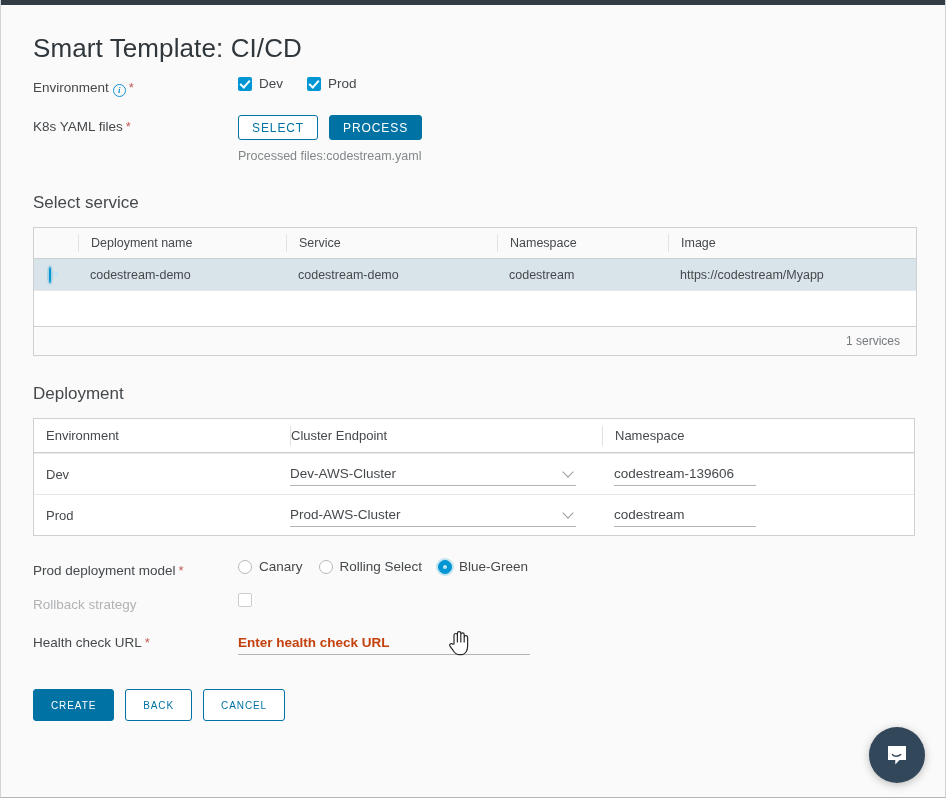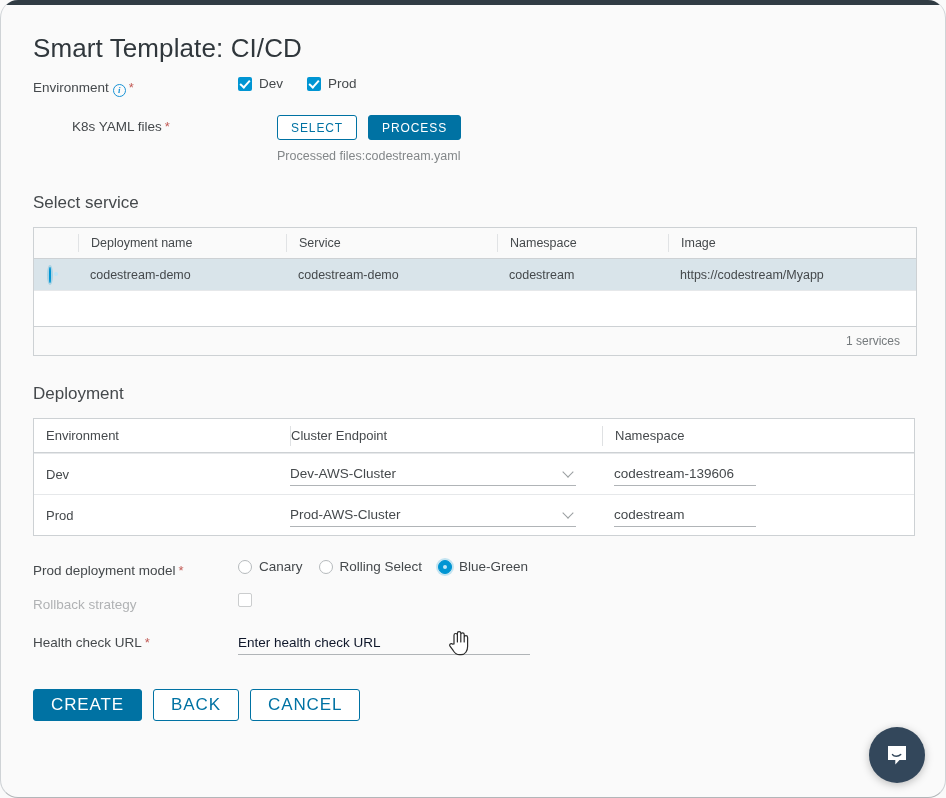--- a/index.html
+++ b/index.html
@@ -11,21 +11,20 @@
     overflow: hidden;
   }
   #app {
     position: relative;
     width: 946px; height: 798px;
     background: #fafafa;
     border-left: 1px solid #cfd3d6;
     border-right: 1px solid #cfd3d6;
     border-bottom: 1px solid #b2b6b9;
     overflow: hidden;
-    border-radius: 18px;
   }
   .topbar {
     position: absolute; top: 0; left: 0;
     width: 946px; height: 5px;
     background: #313c44;
   }
   .page {
     position: absolute;
     top: 5px; left: 0;
     width: 944px;
@@ -123,21 +122,21 @@
     background: #fff;
     border: 1px solid #0072a3;
     color: #0072a3;
     margin-right: 11px;
   }
   .btn.solid {
     background: #0072a3;
     border-color: #0072a3;
     color: #fff;
   }
-  .btn.lg { height: 32px; padding: 0 17px; font-size: 17px; }
+  .btn.lg { height: 32px; padding: 0 17px; font-size: 10px; }
   .processed {
     font-size: 12.5px;
     color: #838789;
     margin-top: 9px;
   }
 
   
   .section-h {
     font-size: 17px;
     color: #45494c;
@@ -244,21 +243,21 @@
   }
   .uinput.sel { width: 286px; padding-right: 18px; }
   .uinput.ns  { width: 142px; }
   .chev {
     position: absolute; right: 4px; top: 6px;
     width: 8px; height: 8px;
     border-right: 1.3px solid #9a9ea1;
     border-bottom: 1.3px solid #9a9ea1;
     transform: rotate(45deg);
   }
-  .ph { color: #0f172a; }
+  .ph { color: #c2410c; font-weight: bold; }
   .healthinput {
     border-bottom: 1px solid #b0b4b7;
     width: 292px;
     height: 24px;
     display: flex; align-items: center;
     font-size: 13.5px;
   }
 
   
   .actions { margin-top: 34px; display: flex; }
@@ -303,21 +302,21 @@
           <span class="cbox"></span>
           <span class="cblabel">Dev</span>
         </label>
         <label class="cbwrap">
           <span class="cbox"></span>
           <span class="cblabel">Prod</span>
         </label>
       </div>
     </div>
 
-    <div class="frow" style="margin-top:17px;margin-left:39px;">
+    <div class="frow" style="margin-top:17px;">
       <div class="flabel">
         <span>K8s YAML files</span><span class="req">*</span>
       </div>
       <div style="flex:1;">
         <div style="display:flex;align-items:center;">
           <button class="btn">SELECT</button>
           <button class="btn solid">PROCESS</button>
         </div>
         <div class="processed">Processed files:codestream.yaml</div>
       </div>

